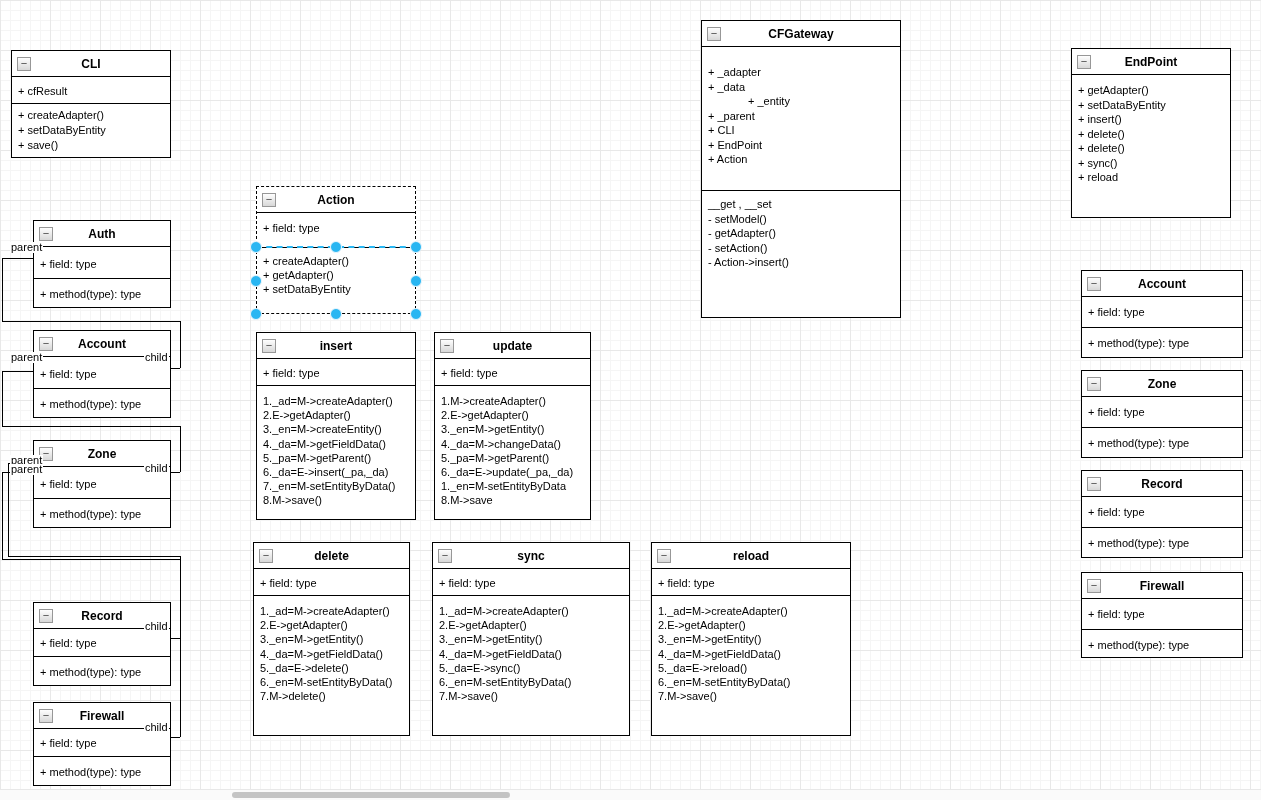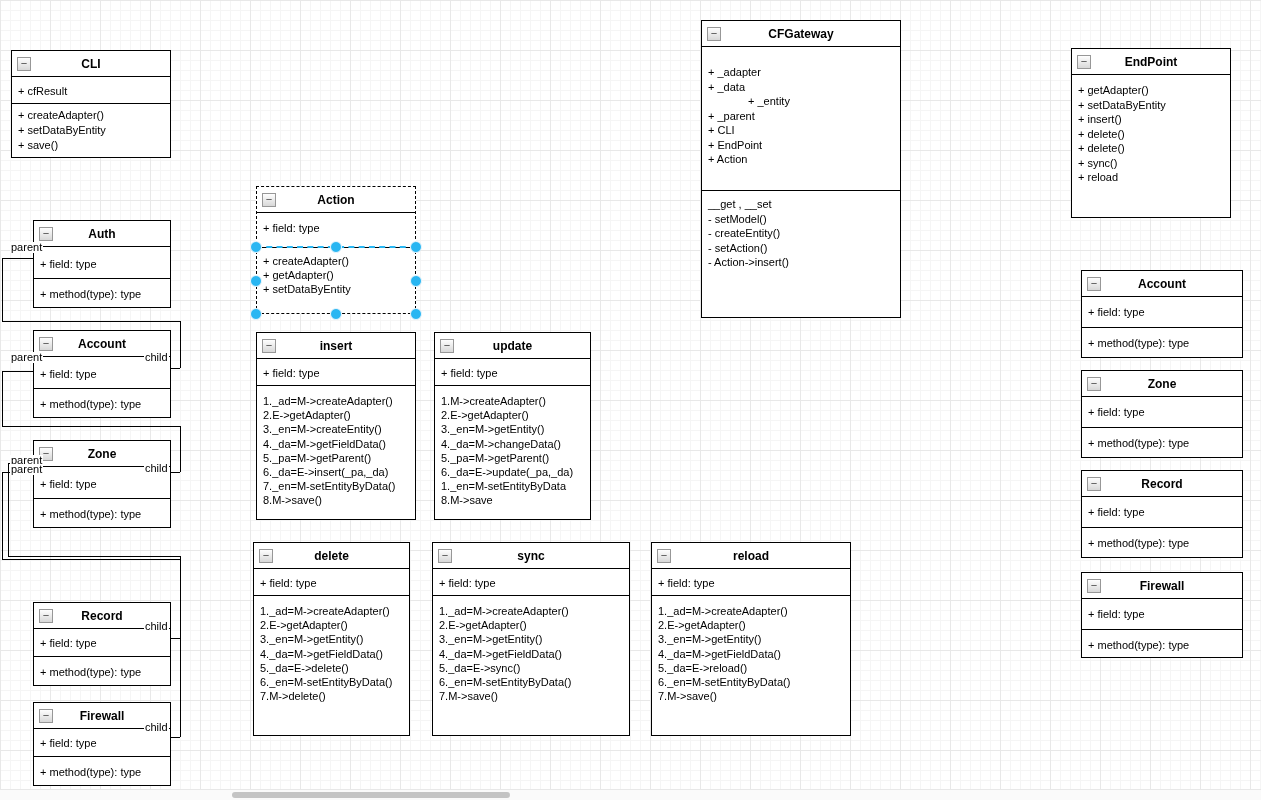--- a/index.html
+++ b/index.html
@@ -265,21 +265,21 @@
         <div class="row" style="line-height: 14.5px;">+ _data</div>
         <div class="row" style="line-height: 14.5px; padding-left: 46px;">+ _entity</div>
         <div class="row" style="line-height: 14.5px;">+ _parent</div>
         <div class="row" style="line-height: 14.5px;">+ CLI</div>
         <div class="row" style="line-height: 14.5px;">+ EndPoint</div>
         <div class="row" style="line-height: 14.5px;">+ Action</div>
       </div>
       <div class="sec" style="padding-top: 6px;">
         <div class="row" style="line-height: 14.5px;">__get , __set</div>
         <div class="row" style="line-height: 14.5px;">- setModel()</div>
-        <div class="row" style="line-height: 14.5px;">- createEntity()</div>
+        <div class="row" style="line-height: 14.5px;">- getAdapter()</div>
         <div class="row" style="line-height: 14.5px;">- setAction()</div>
         <div class="row" style="line-height: 14.5px;">- Action-&gt;insert()</div>
       </div>
     </div>
     <div class="uml" style="left: 1071px; top: 48px; width: 160px; height: 170px;">
       <div class="titlebar" style="height: 26px;">
         <span class="collapse">−</span>
         <span>EndPoint</span>
       </div>
       <div class="sec" style="padding-top: 8px;">

